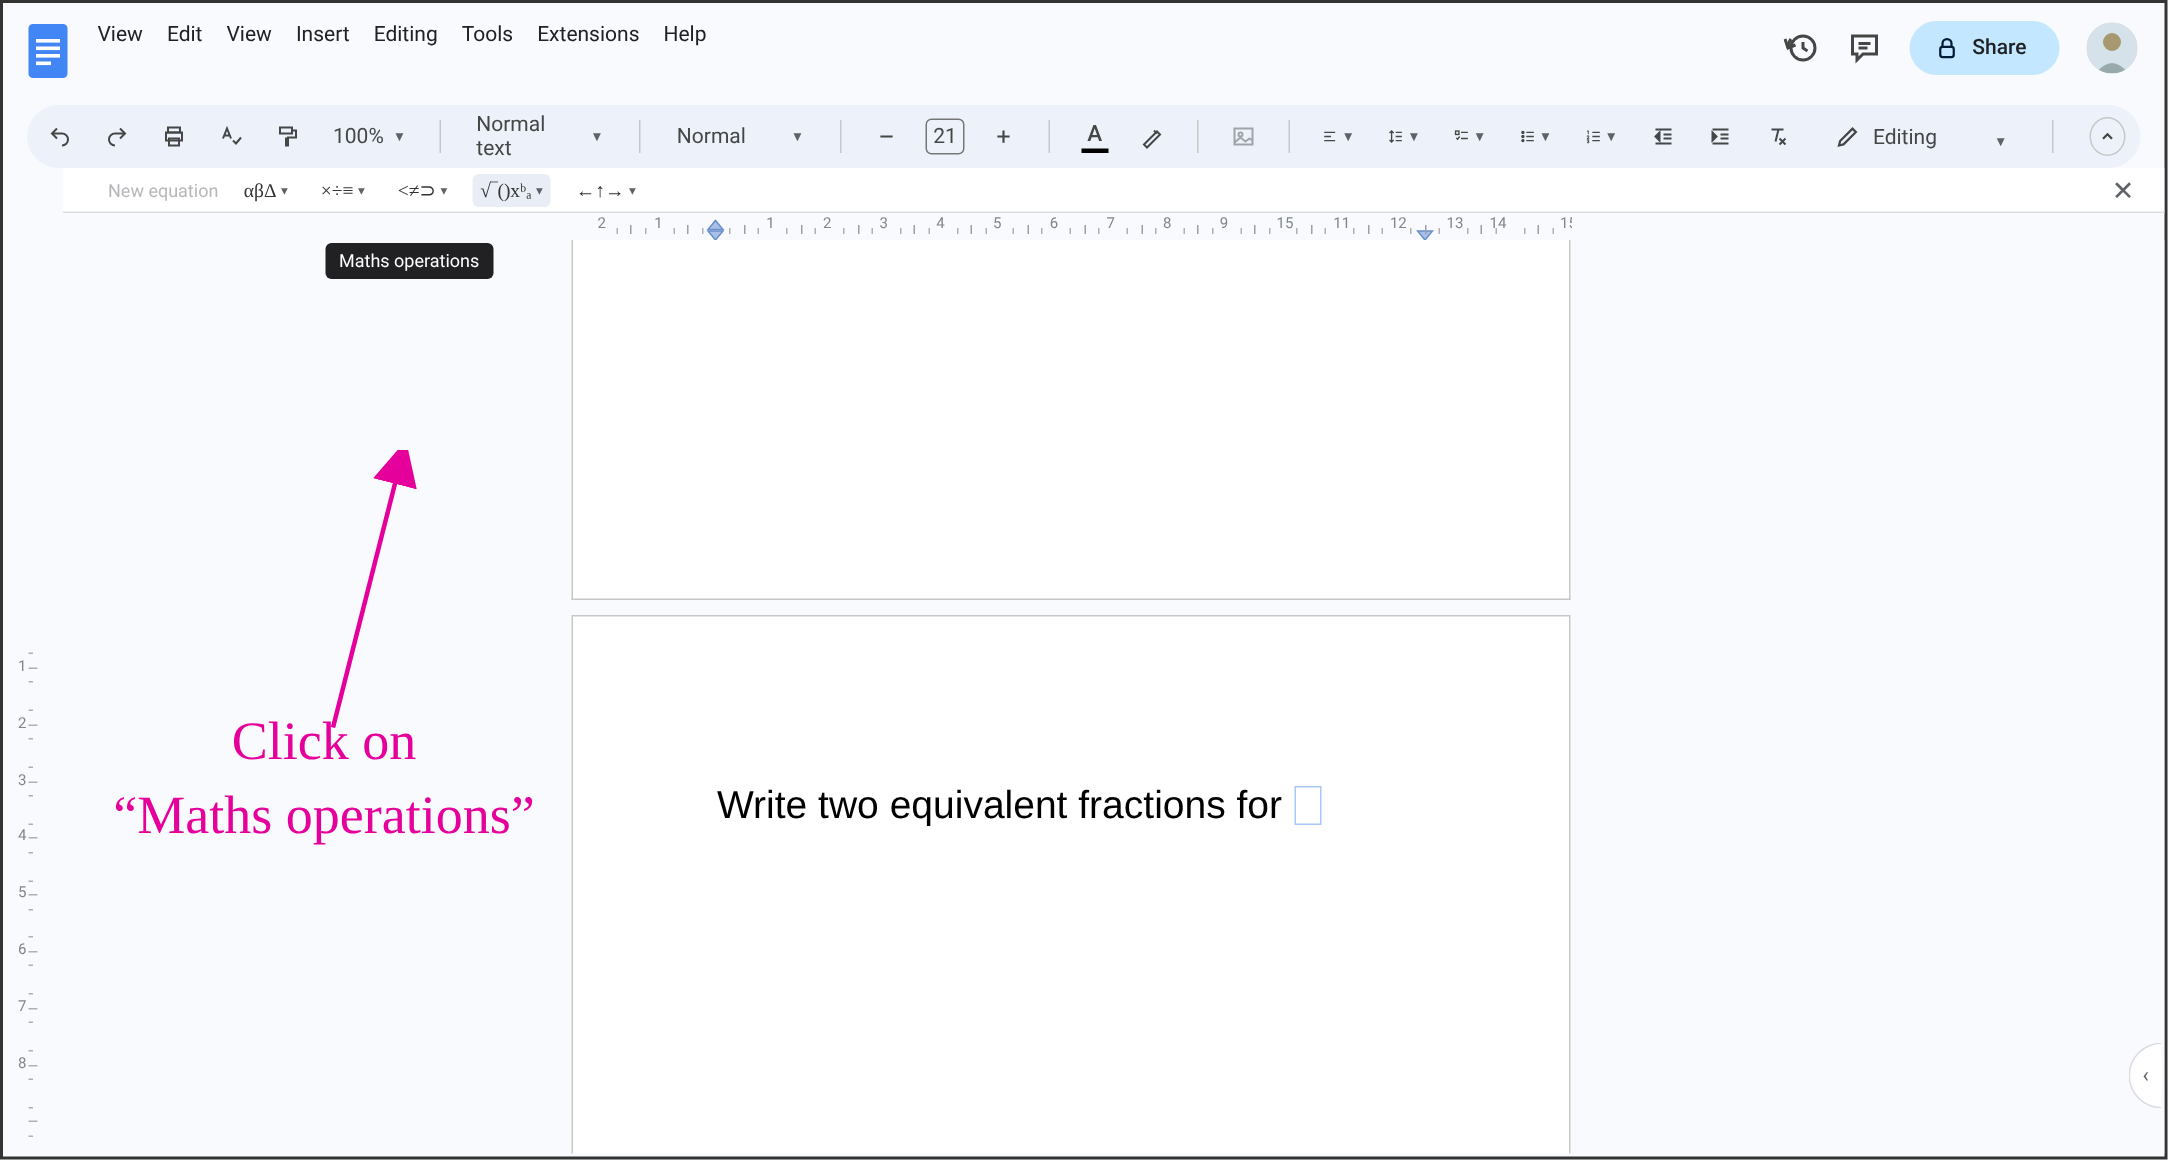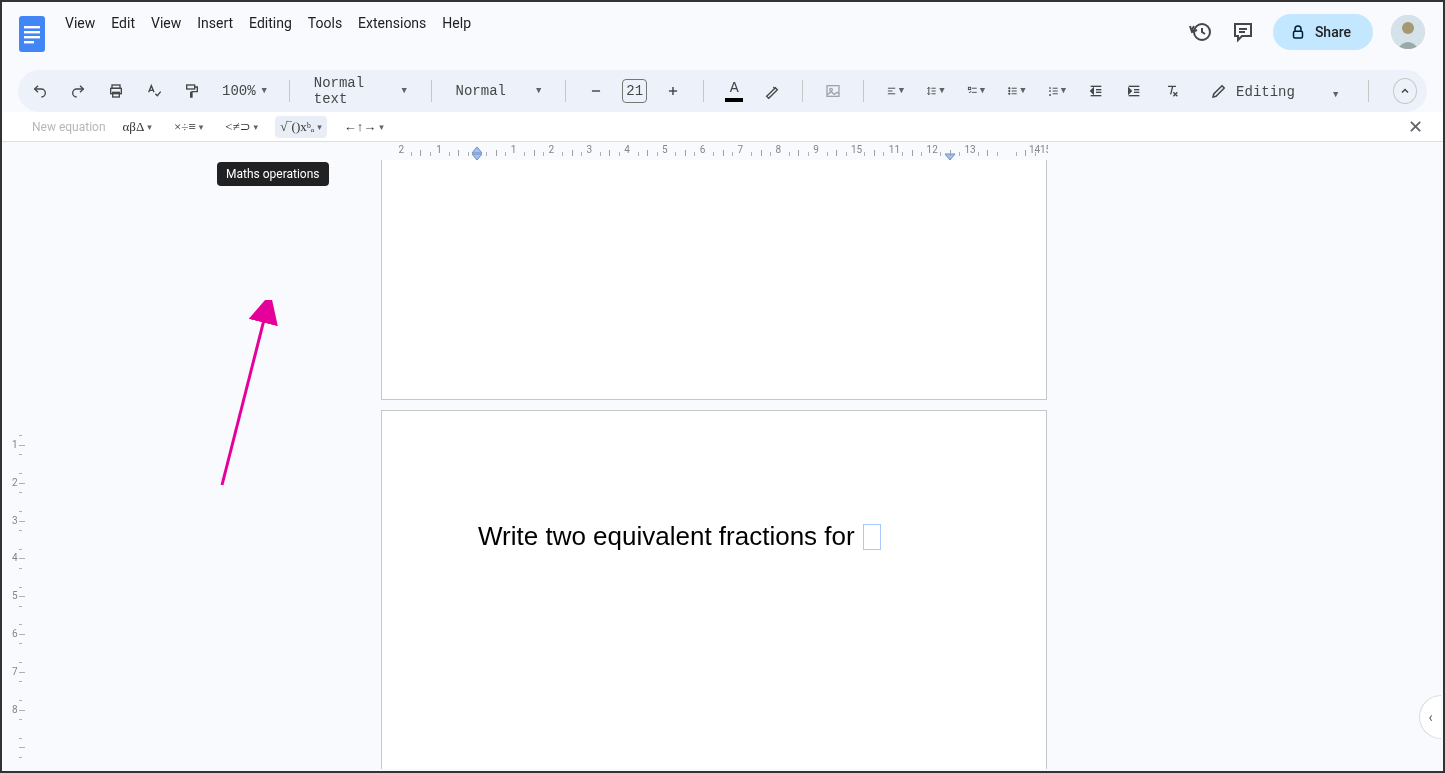--- a/index.html
+++ b/index.html
@@ -40,41 +40,41 @@
   .avatar { width:34px; height:34px; border-radius:50%; background:#ccd9e2; overflow:hidden; }
   
   .toolbar {
     margin: 4px 16px 0 16px;
     background:#edf2fa;
     border-radius: 30px;
     height: 42px;
     display:flex; align-items:center; padding: 0 10px; gap:14px;
     color:#444746;
     font-size:14px;
-    font-family:Liberation Mono, monospace;
   }
   .tool { padding:4px 4px; display:flex; align-items:center; justify-content:center; cursor:pointer; border-radius:4px; min-width:24px; height:30px; }
   .sep { width:1px; height:22px; background:#c7c7c7; margin:0 4px; }
   .zoom { display:flex; align-items:center; gap:6px; padding:0 4px; }
   .style-dd, .font-dd { display:flex; align-items:center; gap:30px; padding:0 6px; cursor:pointer; }
   .font-size-box {
     border:1px solid #747775; border-radius:4px; width:34px; height:24px;
     display:flex; align-items:center; justify-content:center; font-size:14px;
   }
   .text-color-btn { display:flex; flex-direction:column; align-items:center; gap:1px; }
   .color-underline { width:18px; height:3.5px; background:#000; }
   .editing-pill {
     display:flex; align-items:flex-end; gap:8px; padding:6px 12px; cursor:pointer; margin-left:auto;
   }
 
   
   .eq-toolbar {
     background:#fff; border-bottom:1px solid #dbdfe4; height:30px;
     display:flex; align-items:center; gap:12px; padding:0 16px 0 30px; font-size:12px;
     position:relative;
+    margin-left:40px;
   }
   .eq-label { color:#b6b7ba; font-size:12px; }
   .eq-btn { display:flex; align-items:center; gap:3px; cursor:pointer; color:#333; font-family:serif; font-size:13px; padding:3px 5px; border-radius:4px; }
   .eq-btn.highlight { background:#e9eef6; }
   .small-caret { font-size:9px; color:#5f6368; }
   .eq-close { position:absolute; right:20px; color:#5f6368; font-size:18px; cursor:pointer; }
 
   
   .tooltip {
     position:absolute; left:215px; top:160px;
@@ -404,21 +404,21 @@
       <span class="num" style="left: 242.2px;">4</span>
       <span class="num" style="left: 280px;">5</span>
       <span class="num" style="left: 317.8px;">6</span>
       <span class="num" style="left: 355.6px;">7</span>
       <span class="num" style="left: 393.4px;">8</span>
       <span class="num" style="left: 431.2px;">9</span>
       <span class="num" style="left: 469px;">15</span>
       <span class="num" style="left: 506.8px;">11</span>
       <span class="num" style="left: 544.6px;">12</span>
       <span class="num" style="left: 582.4px;">13</span>
-      <span class="num" style="left: 647px;">14</span>
+      <span class="num" style="left: 611px;">14</span>
       <span class="num" style="left: 658px;">15</span>
       <span class="ind-down" style="left: 561.5px;">
         <svg width="12" height="8">
           <polygon points="1,1 11,1 6,7" fill="#a8c0e8" stroke="#6a8fc9"></polygon>
         </svg>
       </span>
       <div class="ruler-tick" style="left: 19.4px; height: 0px;"></div>
       <div class="ruler-tick" style="left: 28.85px; height: 4px; top: 8px; background: rgb(176, 176, 176);"></div>
       <div class="ruler-tick" style="left: 38.3px; height: 6px; top: 6px; background: rgb(154, 160, 166);"></div>
       <div class="ruler-tick" style="left: 47.75px; height: 4px; top: 8px; background: rgb(176, 176, 176);"></div>
@@ -550,15 +550,19 @@
 
   <svg class="arrow-svg" width="80" height="190" viewBox="0 0 80 190">
     <defs>
       <marker id="ah" markerWidth="10" markerHeight="10" refX="5" refY="5" orient="auto">
         <polygon points="0,0 10,5 0,10" fill="#e6009b"></polygon>
       </marker>
     </defs>
     <line x1="10" y1="185" x2="55" y2="8" stroke="#e6009b" stroke-width="3" marker-end="url(#ah)"></line>
   </svg>
 
+  <div class="annotation-text">
+    <div>Click on</div>
+    <div>“Maths operations”</div>
+  </div>
 
   <div class="expand-panel">‹</div>
 </div>
 
 </body></html>

